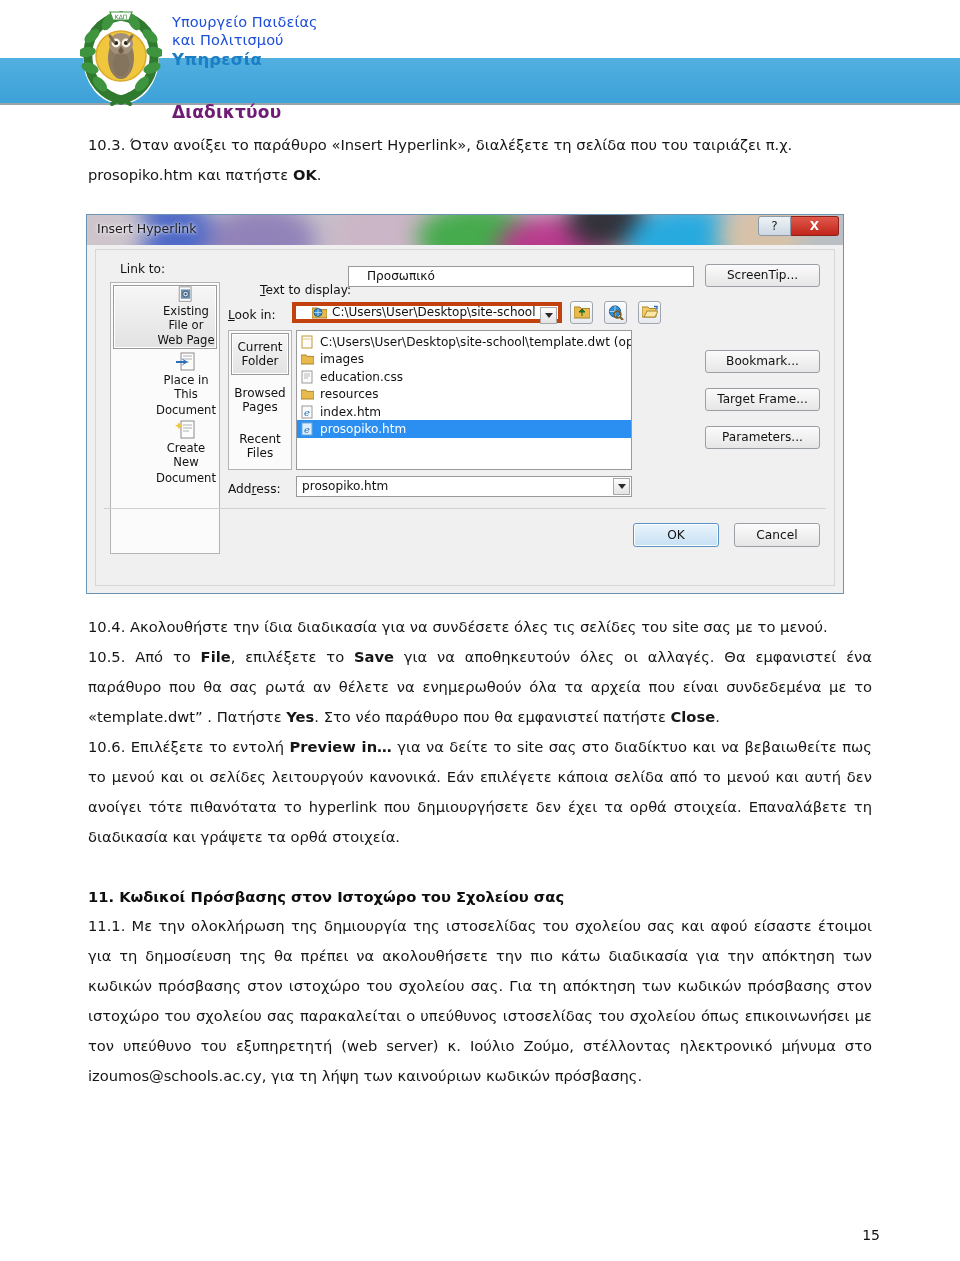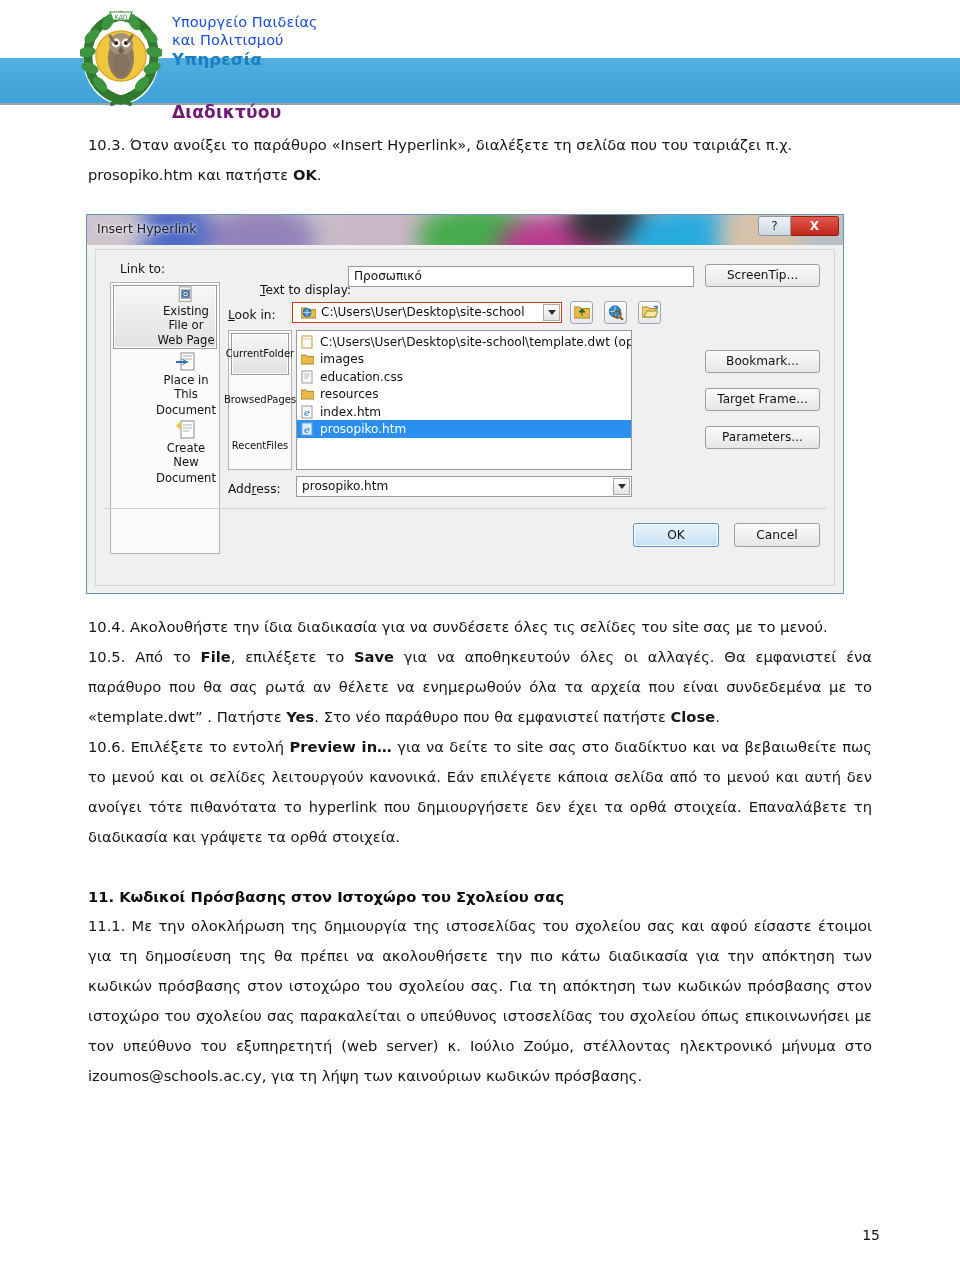--- a/index.html
+++ b/index.html
@@ -203,23 +203,23 @@
     height: 64px;
     box-shadow: 0 0 0 1px #fff inset;
   }
   .rail-ico { width: 22px; height: 20px; }
 
   
   .lookin-lbl { position:absolute; left:132px; top:58px; }
   .lookin-box {
     position:absolute; left:196px; top:52px;
     width: 270px; height: 21px;
-    border:1px solid #c2410c; background:#fff;
+    border:4px solid #c2410c; background:#fff;
     display:flex; align-items:center; gap:5px;
-    padding-left:8px;
+    padding-left:16px;
   }
   .lookin-txt { font-size:12px; font-family:"DejaVu Sans",sans-serif; color:#111; white-space:nowrap;}
   .combo-arrow {
     position:absolute; right:1px; top:1px;
     width:17px; height:17px;
     background: linear-gradient(180deg,#fdfdfd,#e3e3e3);
     border:1px solid #a9a9a9;
     display:flex;align-items:center;justify-content:center;
   }
   .caret { width:0;height:0;border-left:4px solid transparent;border-right:4px solid transparent;border-top:5px solid #2a2a2a;}
@@ -232,22 +232,22 @@
     display:flex;align-items:center;justify-content:center;
   }
 
   .stack {
     position:absolute; left:132px; top:80px;
     width: 64px; height: 140px;
     border:1px solid #b4b4b4; background:#fbfbfb;
   }
   .stack-item {
     height: 46px;
-    display:flex;flex-direction:row;align-items:center;justify-content:center;
-    font-size:10px; color:#111; font-family:"DejaVu Sans",sans-serif;
+    display:flex;flex-direction:column;align-items:center;justify-content:center;
+    font-size:12px; color:#111; font-family:"DejaVu Sans",sans-serif;
     line-height:1.2; text-align:center;
   }
   .stack-item.sel {
     background: linear-gradient(180deg,#f6f6f6,#e2e2e2);
     border:1px solid #9a9a9a; margin:2px; height:42px;
     box-shadow:0 0 0 1px #fff inset;
   }
 
   .filelist {
     position:absolute; left:200px; top:80px;
@@ -428,21 +428,21 @@
                 <rect x="6" y="1" width="13" height="17" fill="#fdfdfd" stroke="#8c8c8c"></rect>
                 <path d="M8 5h9M8 8h9M8 11h6" stroke="#b0b0b0"></path>
                 <path d="M4 2l1.2 2.6L8 5.8 5.2 7 4 9.6 2.8 7 0 5.8l2.8-1.2z" fill="#f0c83a"></path>
               </svg>
               <span>Create New</span>
               <span>Document</span>
             </div>
           </div>
 
           <div class="lbl" style="position:absolute;left:132px;top:33px;margin-left:32px;"><u>T</u><span>ext to display:</span></div>
-          <div style="position:absolute;left:252px;top:16px;width:346px;height:21px;border:1px solid #9a9a9a;background:#fff;display:flex;align-items:center;padding-left:5px;">
+          <div style="position:absolute;left:252px;top:16px;width:346px;height:21px;border:1px solid #9a9a9a;background:#fff;display:flex;align-items:center;padding-left:18px;">
             <span style="font-size:12.1px;font-family:'DejaVu Sans',sans-serif;color:#111;">Προσωπικό</span>
           </div>
 
           <div class="lbl lookin-lbl"><u>L</u>ook in:</div>
           <div class="lookin-box">
             <svg width="15" height="14" viewBox="0 0 15 14">
               <path d="M0 3h6l1.3 1.6H15V13H0z" fill="#e8b94d" stroke="#a98628"></path>
               <circle cx="6" cy="7.5" r="4" fill="#3a8fd0" stroke="#1d5c8e"></circle>
               <path d="M2 7.5h8M6 3.6v7.8" stroke="#cfe6f7" stroke-width=".7"></path>
             </svg>

